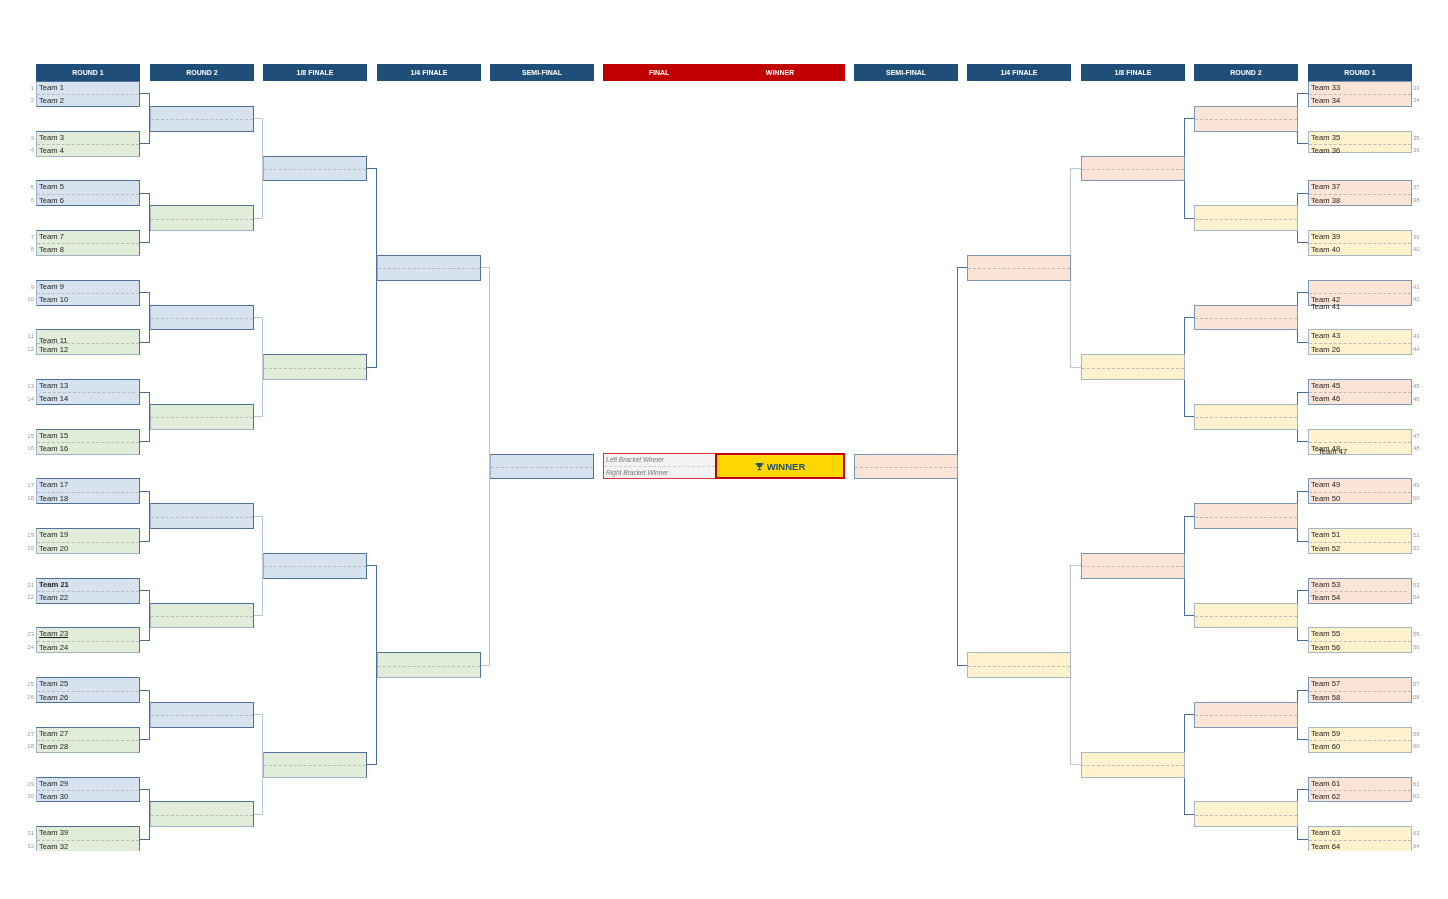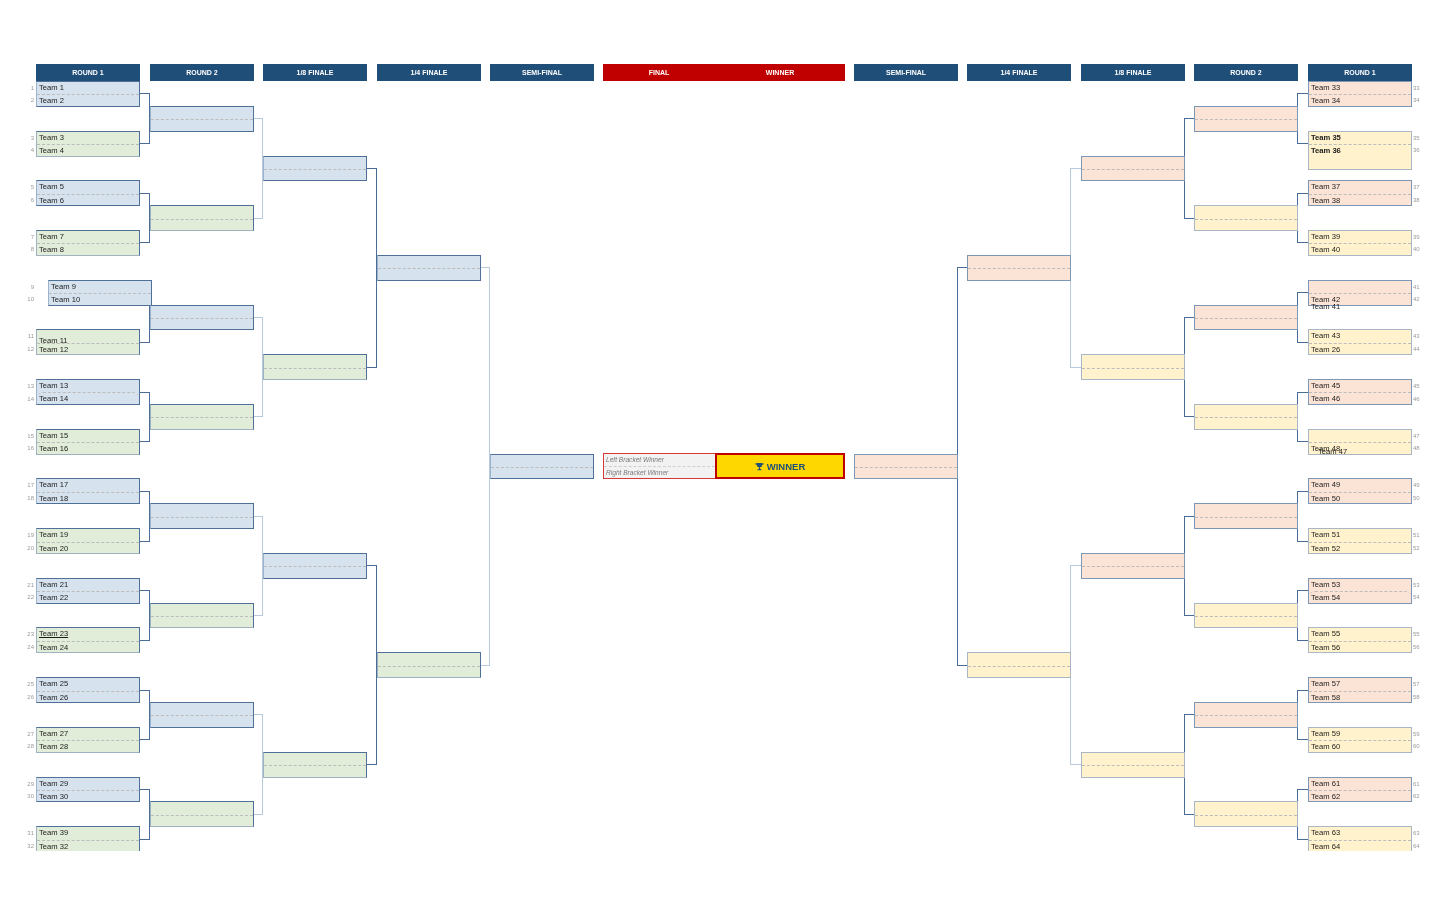--- a/index.html
+++ b/index.html
@@ -182,21 +182,21 @@
       <div class="row r2" style="top: 12.42px;">Team 34</div>
     </div>
     <div class="seed l" style="left: 20px; top: 131.68px;">3</div>
     <div class="seed l" style="left: 20px; top: 144.1px;">4</div>
     <div class="box b-left" style="left: 36px; top: 130.68px; height: 25.84px;">
       <div class="row r1" style="top: 0px;">Team 3</div>
       <div class="row r2" style="top: 12.42px;">Team 4</div>
     </div>
     <div class="seed r" style="left: 1413px; top: 131.68px;">35</div>
     <div class="seed r" style="left: 1413px; top: 144.1px;">36</div>
-    <div class="box b-right" style="left: 1308px; top: 130.68px; height: 39px; font-weight: bold;">
+    <div class="box b-right" style="left: 1308px; top: 130.68px; height: 22px;">
       <div class="row r1" style="top: 0px;">Team 35</div>
       <div class="row r2" style="top: 12.42px;">Team 36</div>
     </div>
     <div class="seed l" style="left: 20px; top: 181.36px;">5</div>
     <div class="seed l" style="left: 20px; top: 193.78px;">6</div>
     <div class="box a-left" style="left: 36px; top: 180.36px; height: 25.84px;">
       <div class="row r1" style="top: 0px;">Team 5</div>
       <div class="row r2" style="top: 12.42px;">Team 6</div>
     </div>
     <div class="seed r" style="left: 1413px; top: 181.36px;">37</div>
@@ -212,21 +212,21 @@
       <div class="row r2" style="top: 12.42px;">Team 8</div>
     </div>
     <div class="seed r" style="left: 1413px; top: 231.04px;">39</div>
     <div class="seed r" style="left: 1413px; top: 243.46px;">40</div>
     <div class="box b-right" style="left: 1308px; top: 230.04px; height: 25.84px;">
       <div class="row r1" style="top: 0px;">Team 39</div>
       <div class="row r2" style="top: 12.42px;">Team 40</div>
     </div>
     <div class="seed l" style="left: 20px; top: 280.72px;">9</div>
     <div class="seed l" style="left: 20px; top: 293.14px;">10</div>
-    <div class="box a-left" style="left: 48px; top: 279.72px; height: 25.84px;">
+    <div class="box a-left" style="left: 36px; top: 279.72px; height: 25.84px;">
       <div class="row r1" style="top: 0px;">Team 9</div>
       <div class="row r2" style="top: 12.42px;">Team 10</div>
     </div>
     <div class="seed r" style="left: 1413px; top: 280.72px;">41</div>
     <div class="seed r" style="left: 1413px; top: 293.14px;">42</div>
     <div class="box a-right" style="left: 1308px; top: 279.72px; height: 25.84px;">
       <div class="row r1" style="top: 0px; margin-top: 20px;">Team 41</div>
       <div class="row r2" style="top: 12.42px;">Team 42</div>
     </div>
     <div class="seed l" style="left: 20px; top: 330.4px;">11</div>
@@ -285,21 +285,21 @@
     </div>
     <div class="seed r" style="left: 1413px; top: 529.12px;">51</div>
     <div class="seed r" style="left: 1413px; top: 541.54px;">52</div>
     <div class="box b-right" style="left: 1308px; top: 528.12px; height: 25.84px;">
       <div class="row r1" style="top: 0px;">Team 51</div>
       <div class="row r2" style="top: 12.42px;">Team 52</div>
     </div>
     <div class="seed l" style="left: 20px; top: 578.8px;">21</div>
     <div class="seed l" style="left: 20px; top: 591.22px;">22</div>
     <div class="box a-left" style="left: 36px; top: 577.8px; height: 25.84px;">
-      <div class="row r1" style="top: 0px;">Team 21</div>
+      <div class="row r1" style="top: 0px; font-weight: bold;">Team 21</div>
       <div class="row r2" style="top: 12.42px;">Team 22</div>
     </div>
     <div class="seed r" style="left: 1413px; top: 578.8px;">53</div>
     <div class="seed r" style="left: 1413px; top: 591.22px;">54</div>
     <div class="box a-right" style="left: 1308px; top: 577.8px; height: 25.84px;">
       <div class="row r1" style="top: 0px;">Team 53</div>
       <div class="row r2" style="top: 12.42px; border-radius: 6px;">Team 54</div>
     </div>
     <div class="seed l" style="left: 20px; top: 628.48px;">23</div>
     <div class="seed l" style="left: 20px; top: 640.9px;">24</div>

